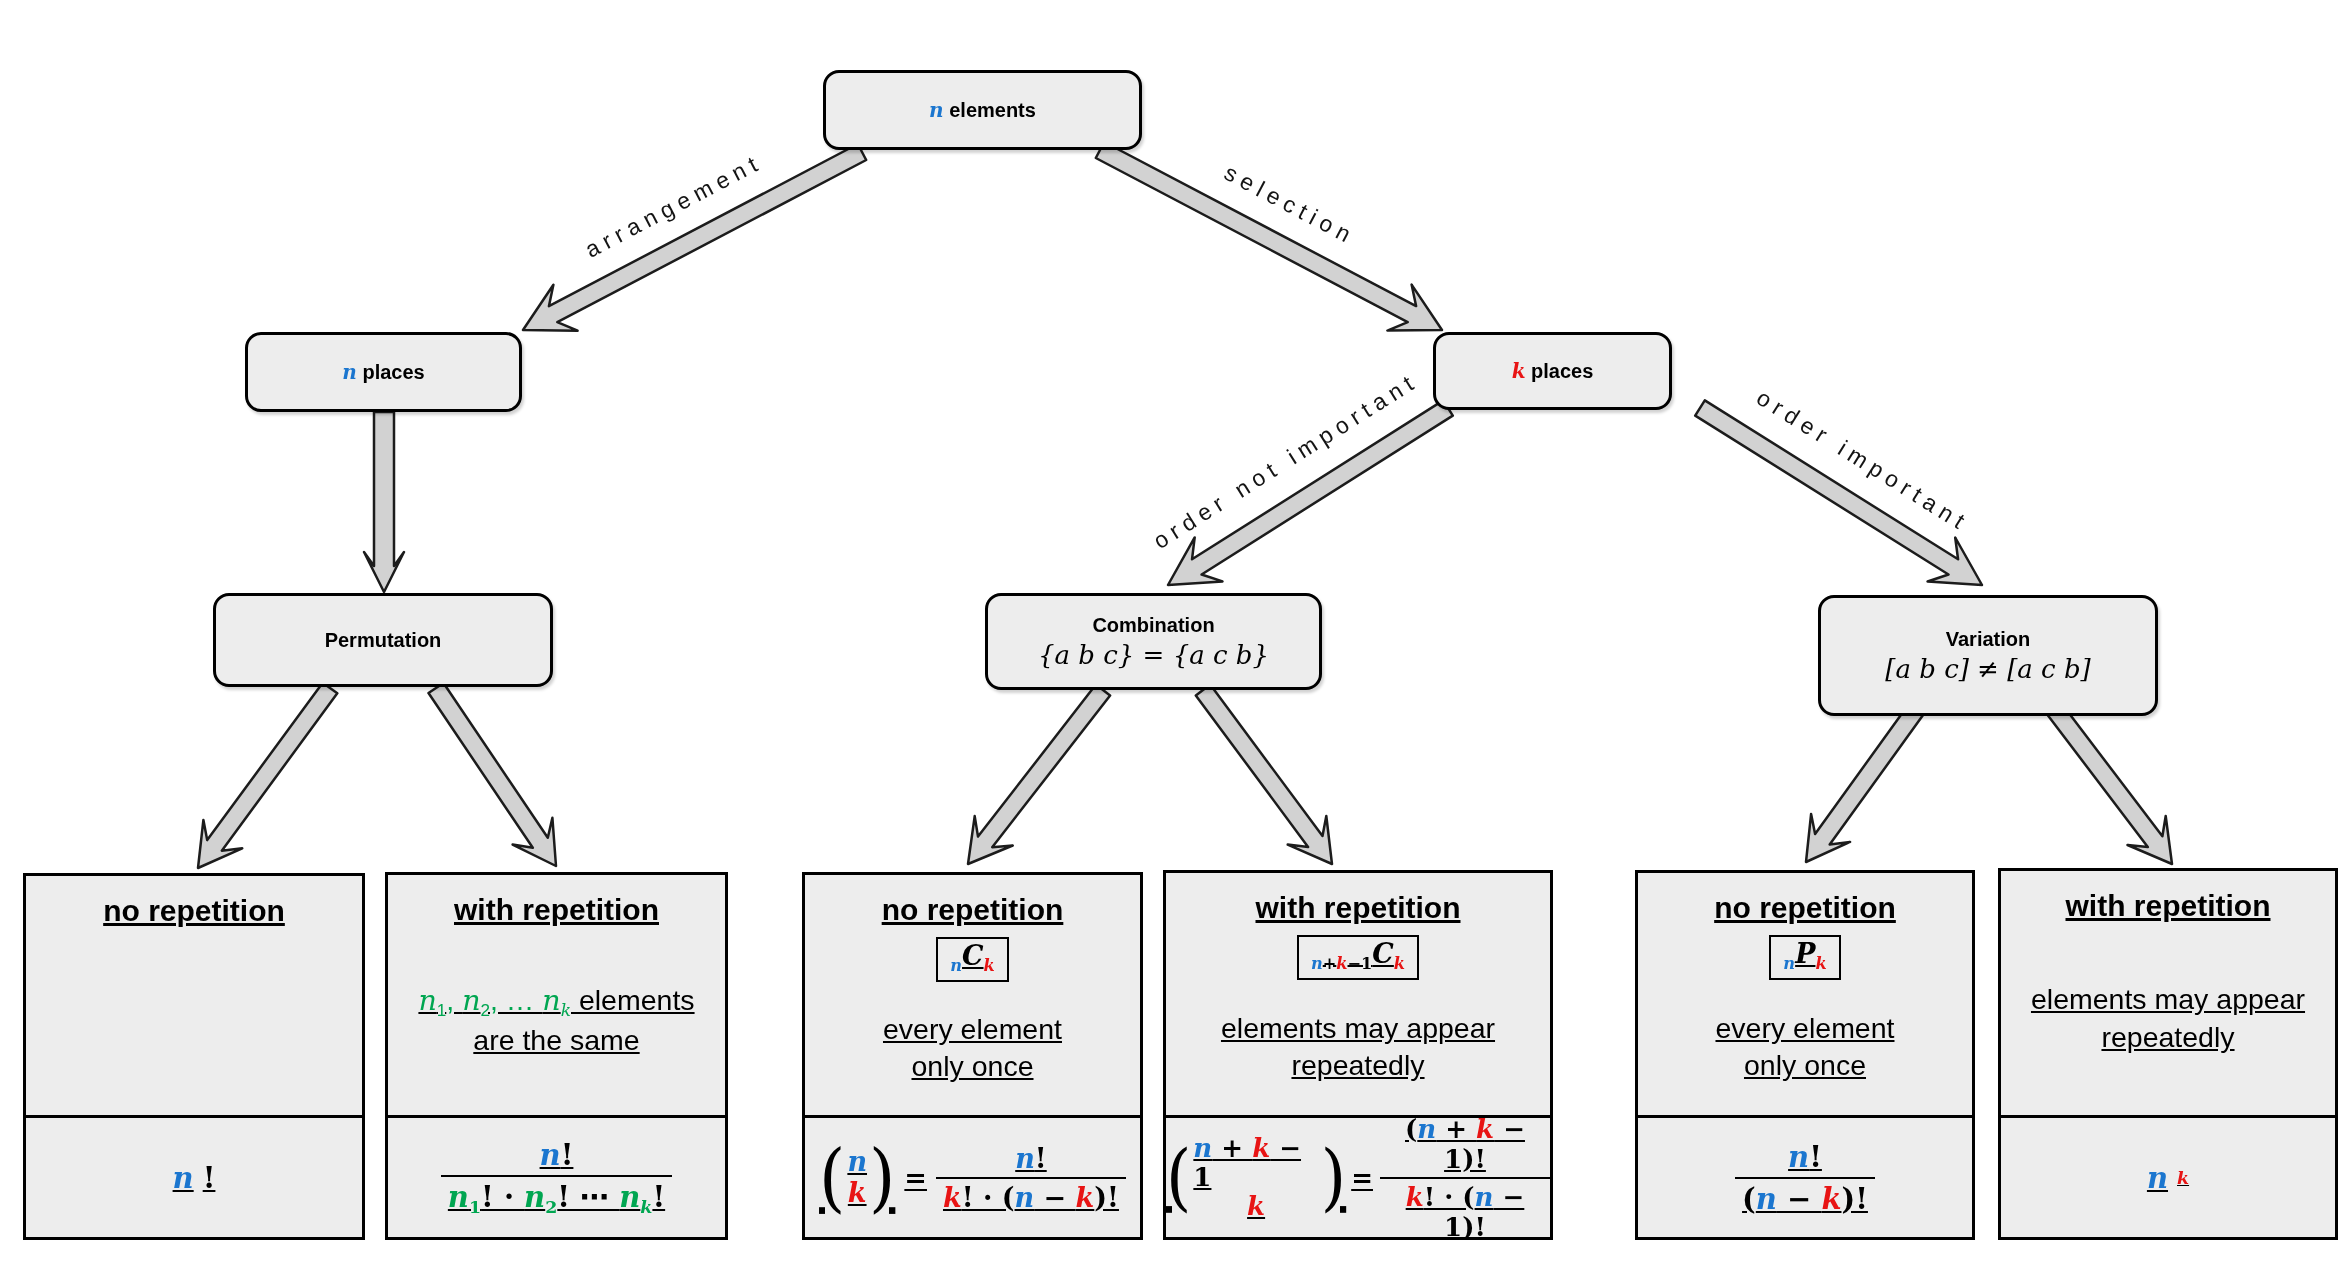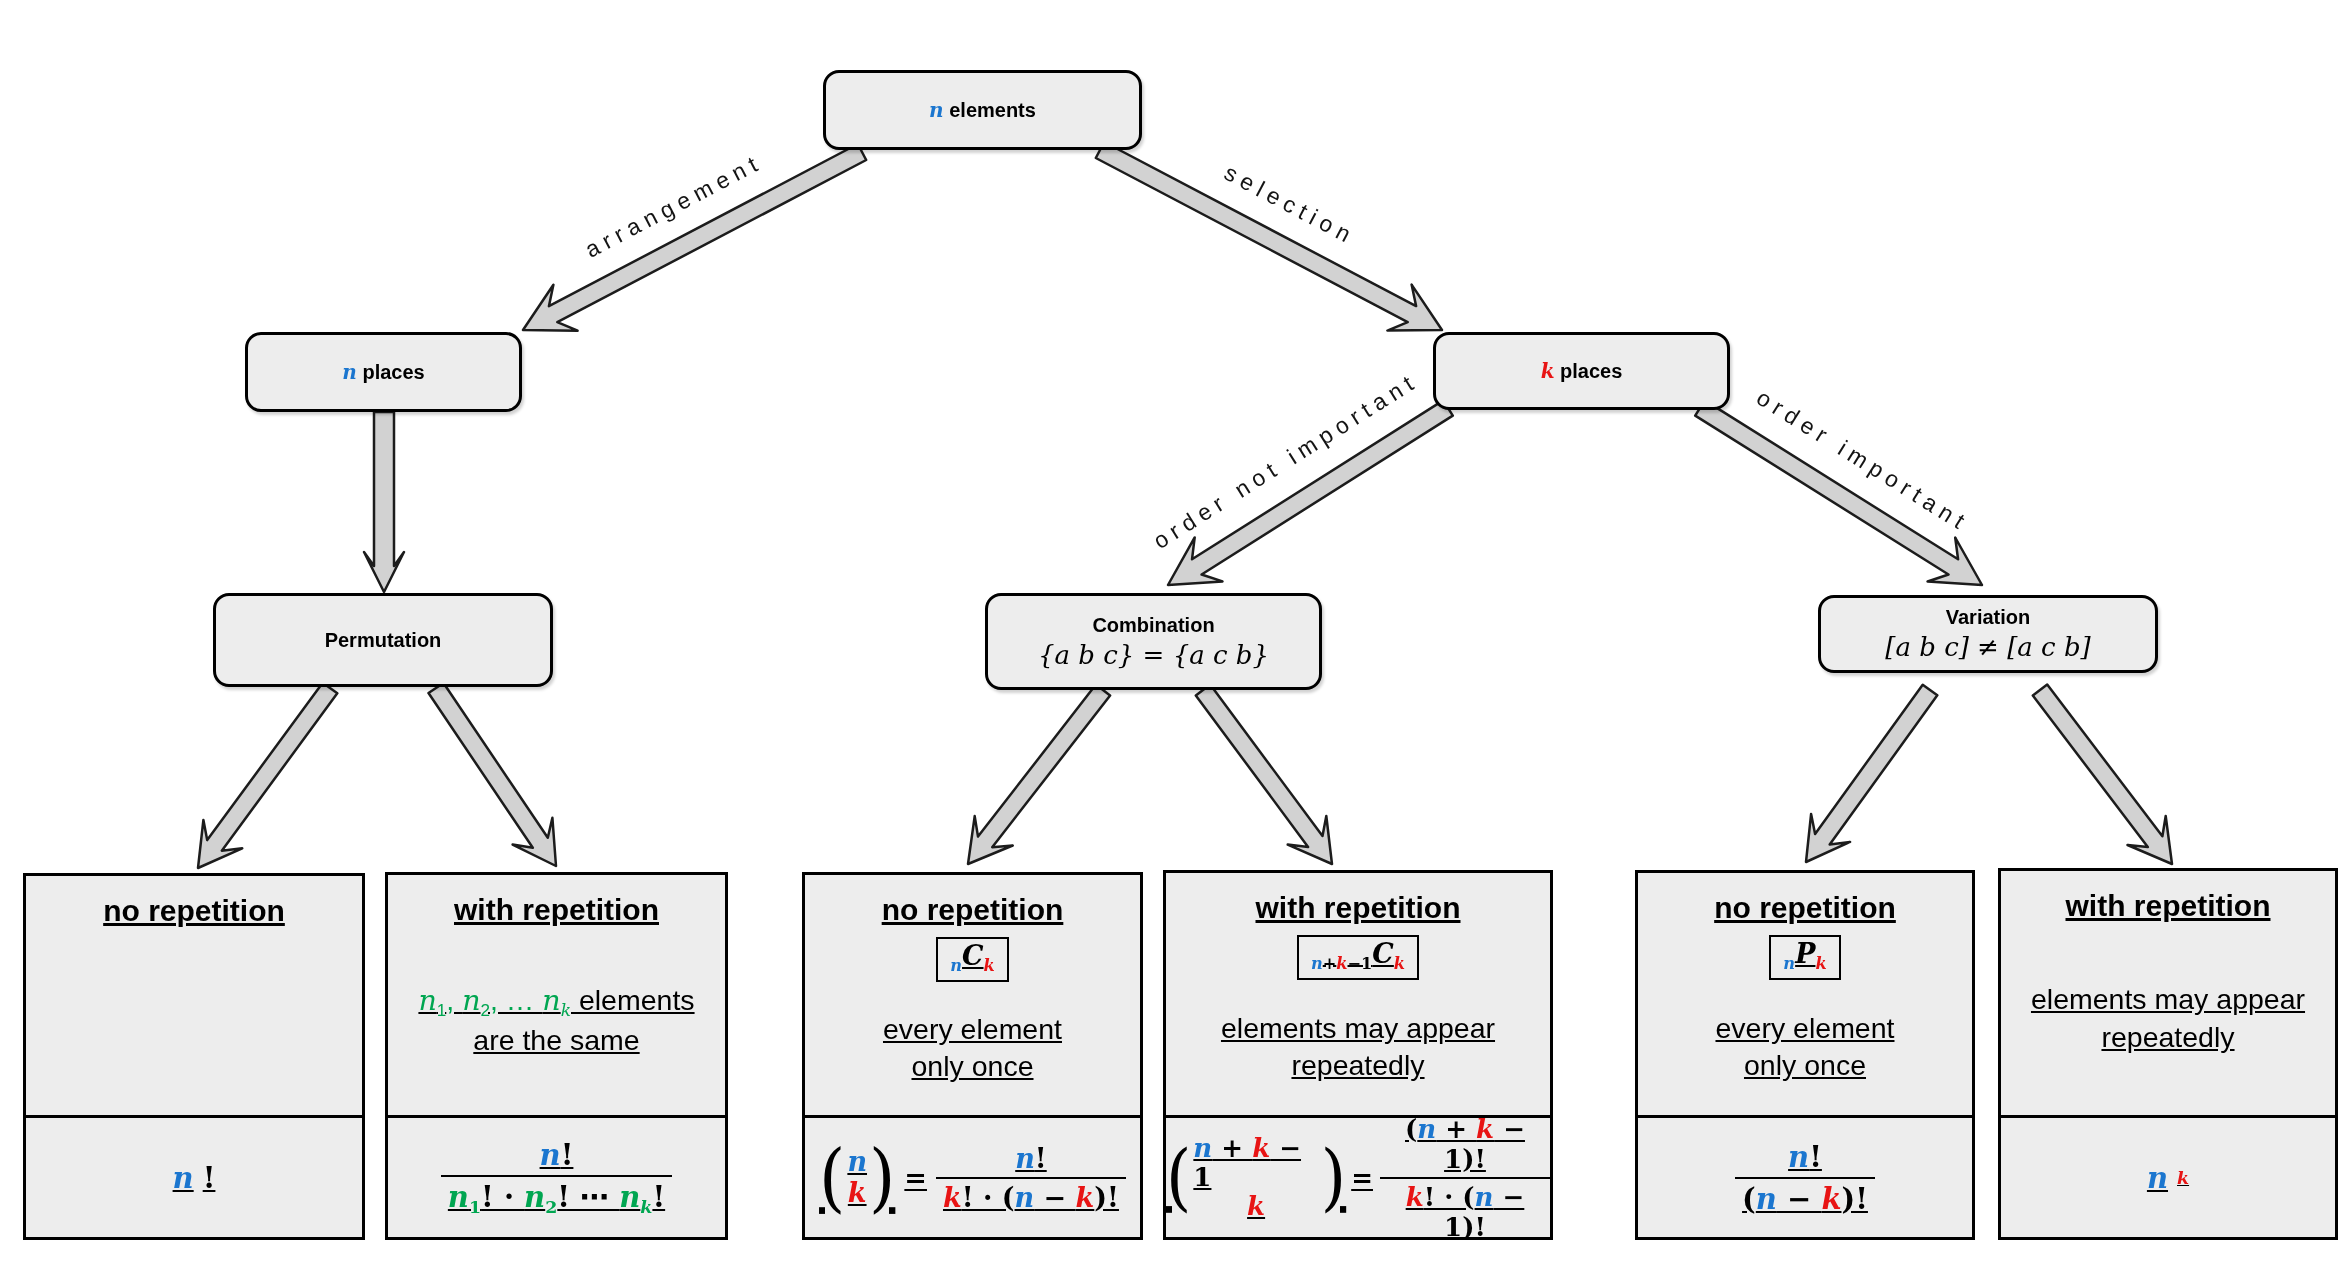--- a/index.html
+++ b/index.html
@@ -65,34 +65,34 @@
   <div class="edge-label" style="left:1863px;top:461px;transform:translate(-50%,-50%) rotate(32.1deg);">order important</div>
 
   <div class="node" style="left:823px;top:70px;width:319px;height:80px;">
     <div class="node-title"><span class="m" style="color: rgb(27, 118, 207);">n</span><span> elements</span></div>
   </div>
 
   <div class="node" style="left:245px;top:332px;width:277px;height:80px;">
     <div class="node-title"><span class="m" style="color: rgb(27, 118, 207);">n</span><span> places</span></div>
   </div>
 
-  <div class="node" style="left:1433px;top:332px;width:297px;height:78px;">
+  <div class="node" style="left:1433px;top:332px;width:239px;height:78px;">
     <div class="node-title"><span class="m" style="color: rgb(232, 20, 20);">k</span><span> places</span></div>
   </div>
 
   <div class="node" style="left:985px;top:593px;width:337px;height:97px;">
     <div class="node-title">Combination</div>
     <div class="node-sub">{a b c} = {a c b}</div>
   </div>
 
   <div class="node" style="left:213px;top:593px;width:340px;height:94px;">
     <div class="node-title">Permutation</div>
   </div>
 
-  <div class="node" style="left:1818px;top:595px;width:340px;height:78px;">
+  <div class="node" style="left:1818px;top:595px;width:340px;height:121px;">
     <div class="node-title">Variation</div>
     <div class="node-sub">[a b c] ≠ [a c b]</div>
   </div>
 
   <div class="leaf" style="left:23px;top:873px;width:342px;height:367px;">
     <div class="leaf-top">
       <div class="leaf-title">no repetition</div>
     </div>
     <div class="leaf-bottom">
       <div class="formula">

